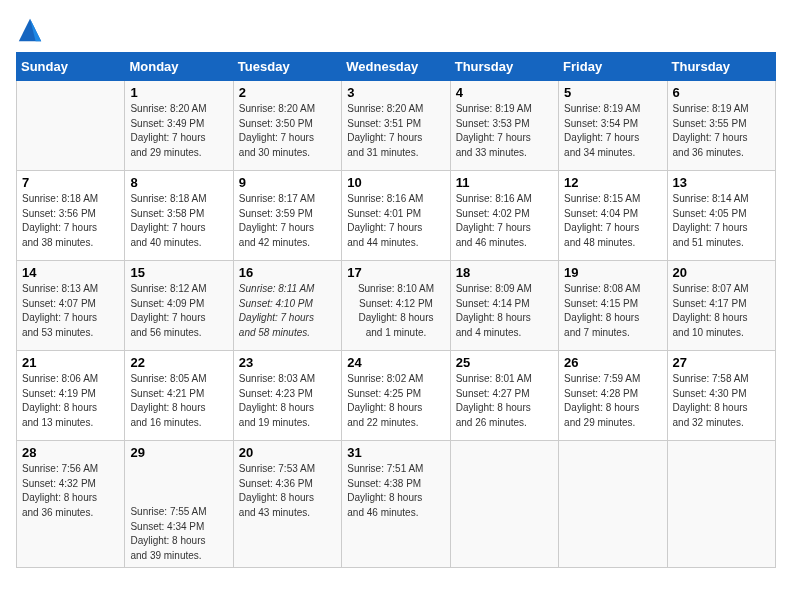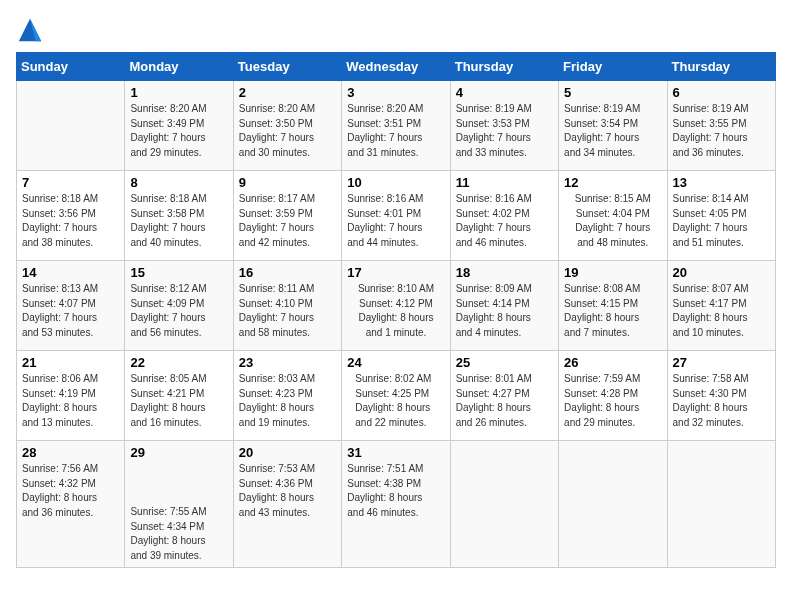--- a/index.html
+++ b/index.html
@@ -192,21 +192,21 @@
         </td>
         <td>
           <span class="day-number">11</span>
           <div class="day-info" style="white-space: pre-line;">Sunrise: 8:16 AM
 Sunset: 4:02 PM
 Daylight: 7 hours
 and 46 minutes.</div>
         </td>
         <td>
           <span class="day-number">12</span>
-          <div class="day-info" style="white-space: pre-line; text-align: center;">Sunrise: 8:15 AM
+          <div class="day-info" style="white-space: pre-line;">Sunrise: 8:15 AM
 Sunset: 4:04 PM
 Daylight: 7 hours
 and 48 minutes.</div>
         </td>
         <td>
           <span class="day-number">13</span>
           <div class="day-info" style="white-space: pre-line;">Sunrise: 8:14 AM
 Sunset: 4:05 PM
 Daylight: 7 hours
 and 51 minutes.</div>
@@ -222,21 +222,21 @@
         </td>
         <td>
           <span class="day-number">15</span>
           <div class="day-info" style="white-space: pre-line;">Sunrise: 8:12 AM
 Sunset: 4:09 PM
 Daylight: 7 hours
 and 56 minutes.</div>
         </td>
         <td>
           <span class="day-number">16</span>
-          <div class="day-info" style="white-space: pre-line;">Sunrise: 8:11 AM
+          <div class="day-info" style="white-space: pre-line; font-style: italic;">Sunrise: 8:11 AM
 Sunset: 4:10 PM
 Daylight: 7 hours
 and 58 minutes.</div>
         </td>
         <td>
           <span class="day-number">17</span>
           <div class="day-info" style="white-space: pre-line; text-align: center;">Sunrise: 8:10 AM
 Sunset: 4:12 PM
 Daylight: 8 hours
 and 1 minute.</div>
@@ -280,21 +280,21 @@
         </td>
         <td>
           <span class="day-number">23</span>
           <div class="day-info" style="white-space: pre-line;">Sunrise: 8:03 AM
 Sunset: 4:23 PM
 Daylight: 8 hours
 and 19 minutes.</div>
         </td>
         <td>
           <span class="day-number">24</span>
-          <div class="day-info" style="white-space: pre-line; margin-left: 8px;">Sunrise: 8:02 AM
+          <div class="day-info" style="white-space: pre-line;">Sunrise: 8:02 AM
 Sunset: 4:25 PM
 Daylight: 8 hours
 and 22 minutes.</div>
         </td>
         <td>
           <span class="day-number">25</span>
           <div class="day-info" style="white-space: pre-line;">Sunrise: 8:01 AM
 Sunset: 4:27 PM
 Daylight: 8 hours
 and 26 minutes.</div>

